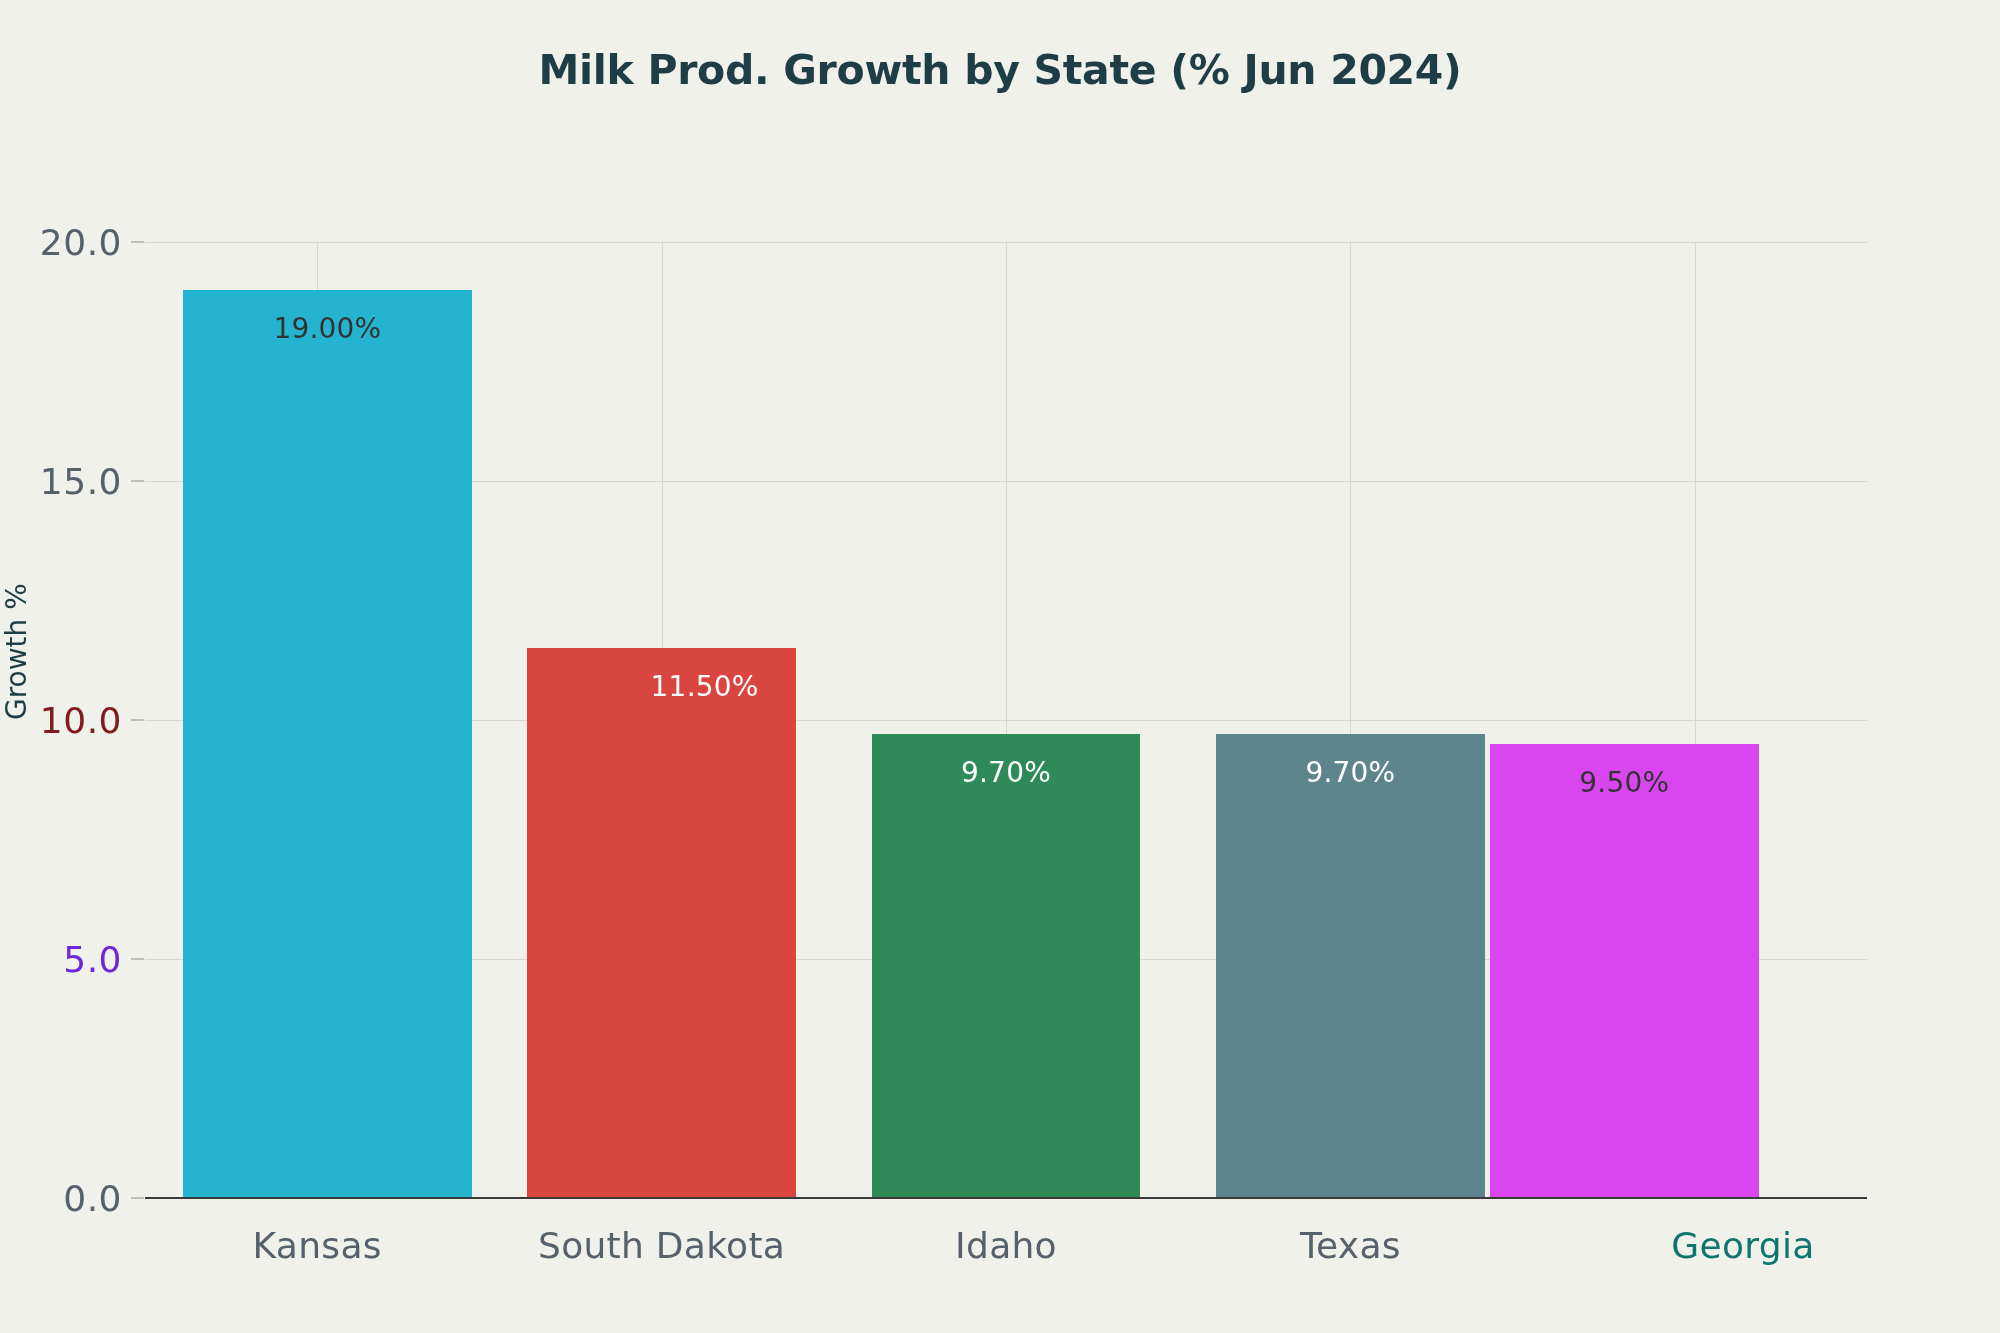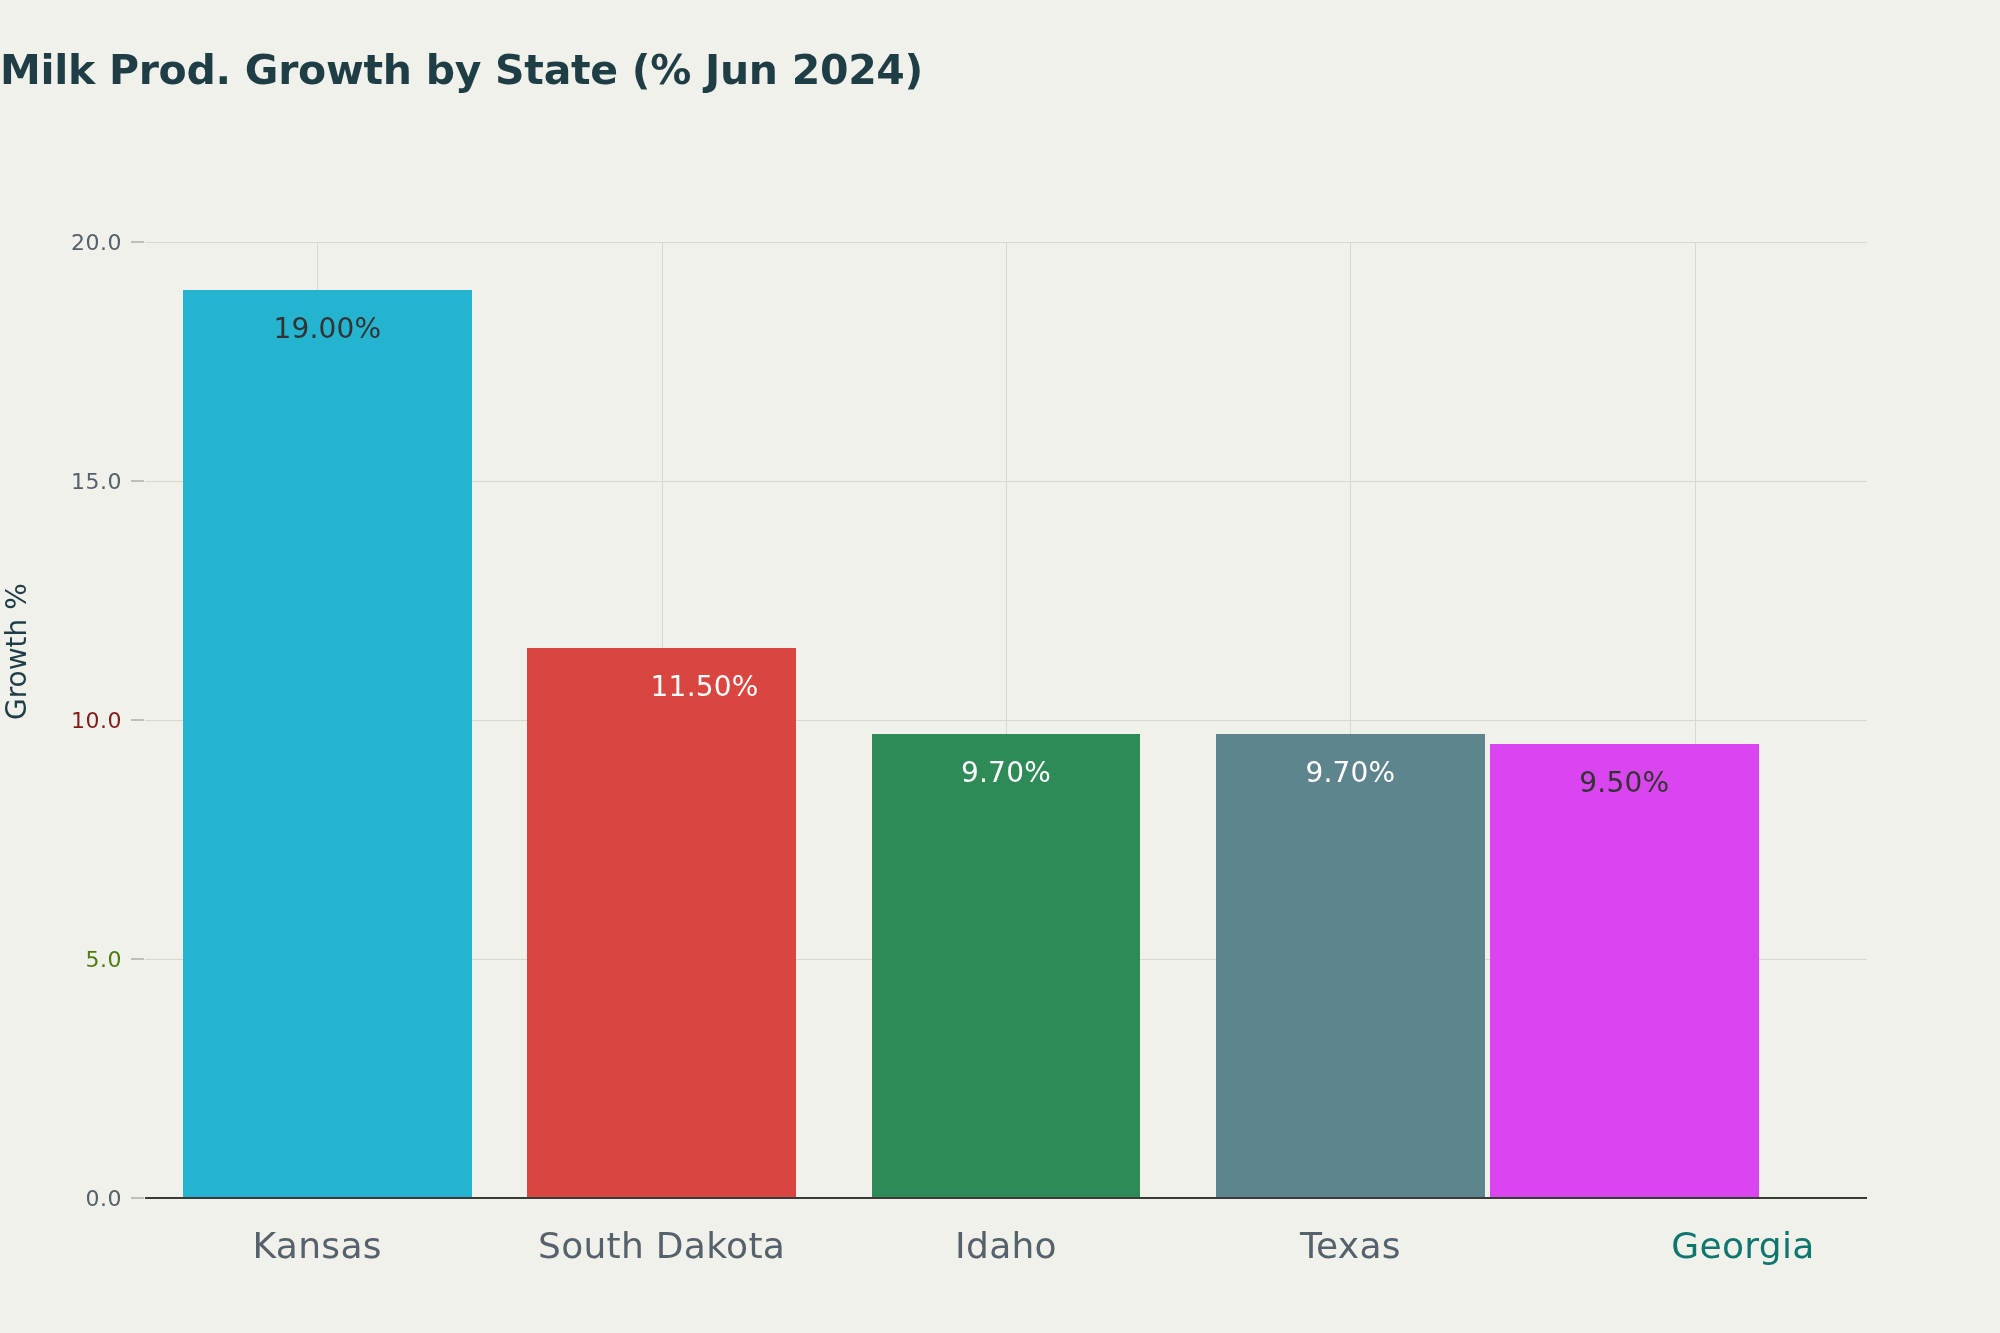--- a/index.html
+++ b/index.html
@@ -20,21 +20,21 @@
     height: 1333px;
     background: #f1f1ec;
   }
 
   
   #chart-title {
     position: absolute;
     left: 0;
     top: 46px;
     width: 2000px;
-    text-align: left;
+    text-align: center;
     font-family: "DejaVu Sans", sans-serif;
     font-size: 41px;
     font-weight: bold;
     color: #1f3d44;
     letter-spacing: -0.3px;
     white-space: nowrap;
   }
 
   
   
@@ -68,21 +68,21 @@
     width: 1722px;
     height: 2px;
     background: #3a3a3a;
   }
 
   
   .ytick-label {
     position: absolute;
     right: 1878px;       
     transform: translateY(-50%);
-    font-size: 22px;
+    font-size: 36px;
     color: #55616b;
     white-space: nowrap;
     text-align: right;
     letter-spacing: 0.5px;
   }
   .ytick-mark {
     position: absolute;
     left: 131px;
     width: 13px;
     height: 1px;
@@ -181,21 +181,21 @@
         </div>
       </div>
   </div>
 
   <div id="axis-baseline"></div>
 
   <div id="ytick-group">
       <div class="ytick-mark" style="top: 1198px;"></div>
       <div class="ytick-label" style="top: 1198px; color: rgb(85, 97, 107);">0.0</div>
       <div class="ytick-mark" style="top: 959px;"></div>
-      <div class="ytick-label" style="top: 959px; color: #4d7c0f;">5.0</div>
+      <div class="ytick-label" style="top: 959px; color: #6d28d9;">5.0</div>
       <div class="ytick-mark" style="top: 720px;"></div>
       <div class="ytick-label" style="top: 720px; color: #7f1d1d;">10.0</div>
       <div class="ytick-mark" style="top: 481px;"></div>
       <div class="ytick-label" style="top: 481px; color: rgb(85, 97, 107); margin-left: 37px;">15.0</div>
       <div class="ytick-mark" style="top: 242px;"></div>
       <div class="ytick-label" style="top: 242px; color: rgb(85, 97, 107);">20.0</div>
     </div>
   <div id="xtick-group">
       <div class="xtick-label" style="left: 317.2px; color: rgb(85, 97, 107);">Kansas</div>
       <div class="xtick-label" style="left: 661.6px; color: rgb(85, 97, 107);">South Dakota</div>

